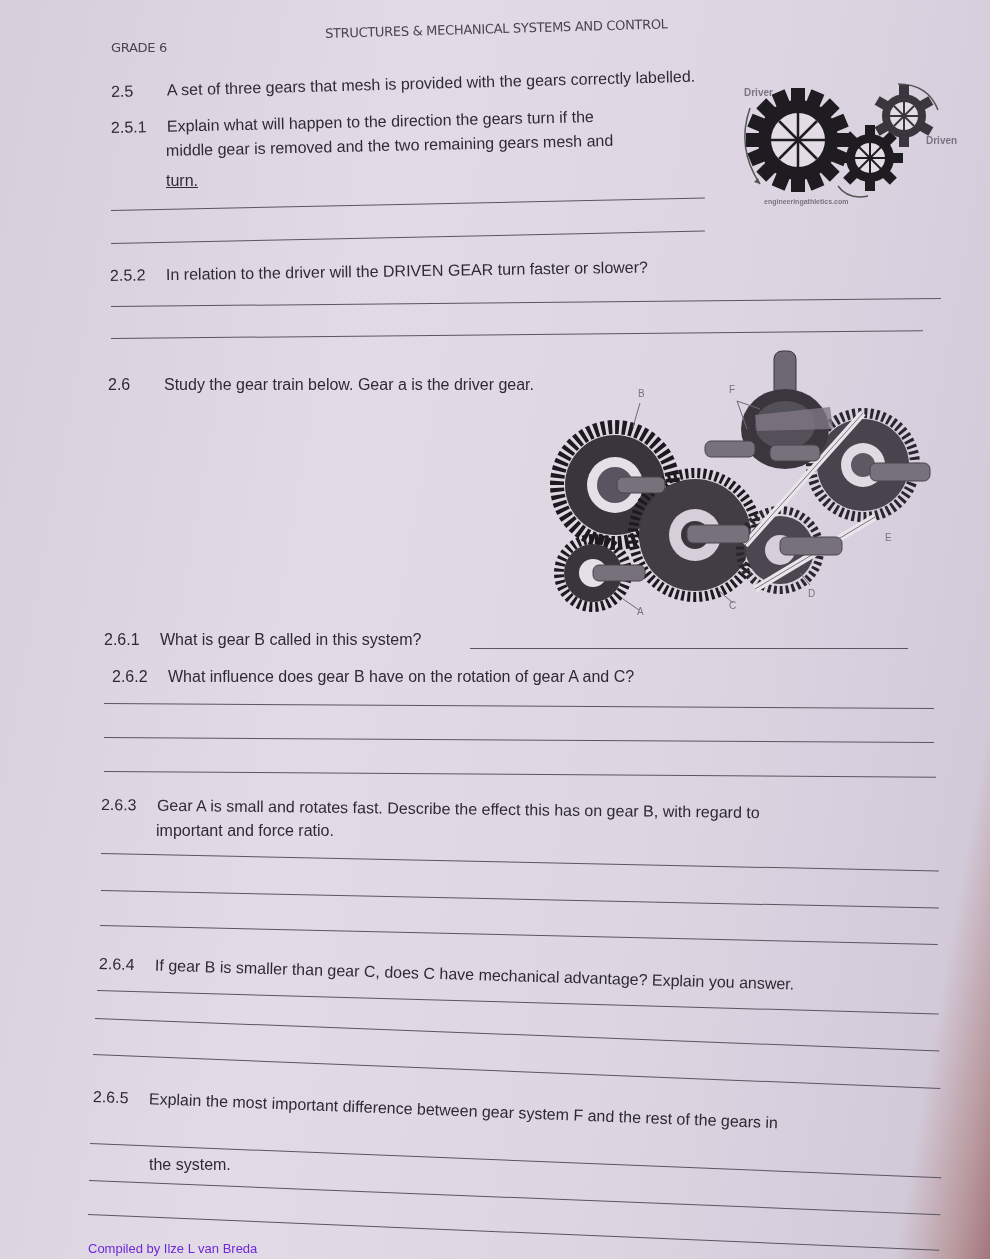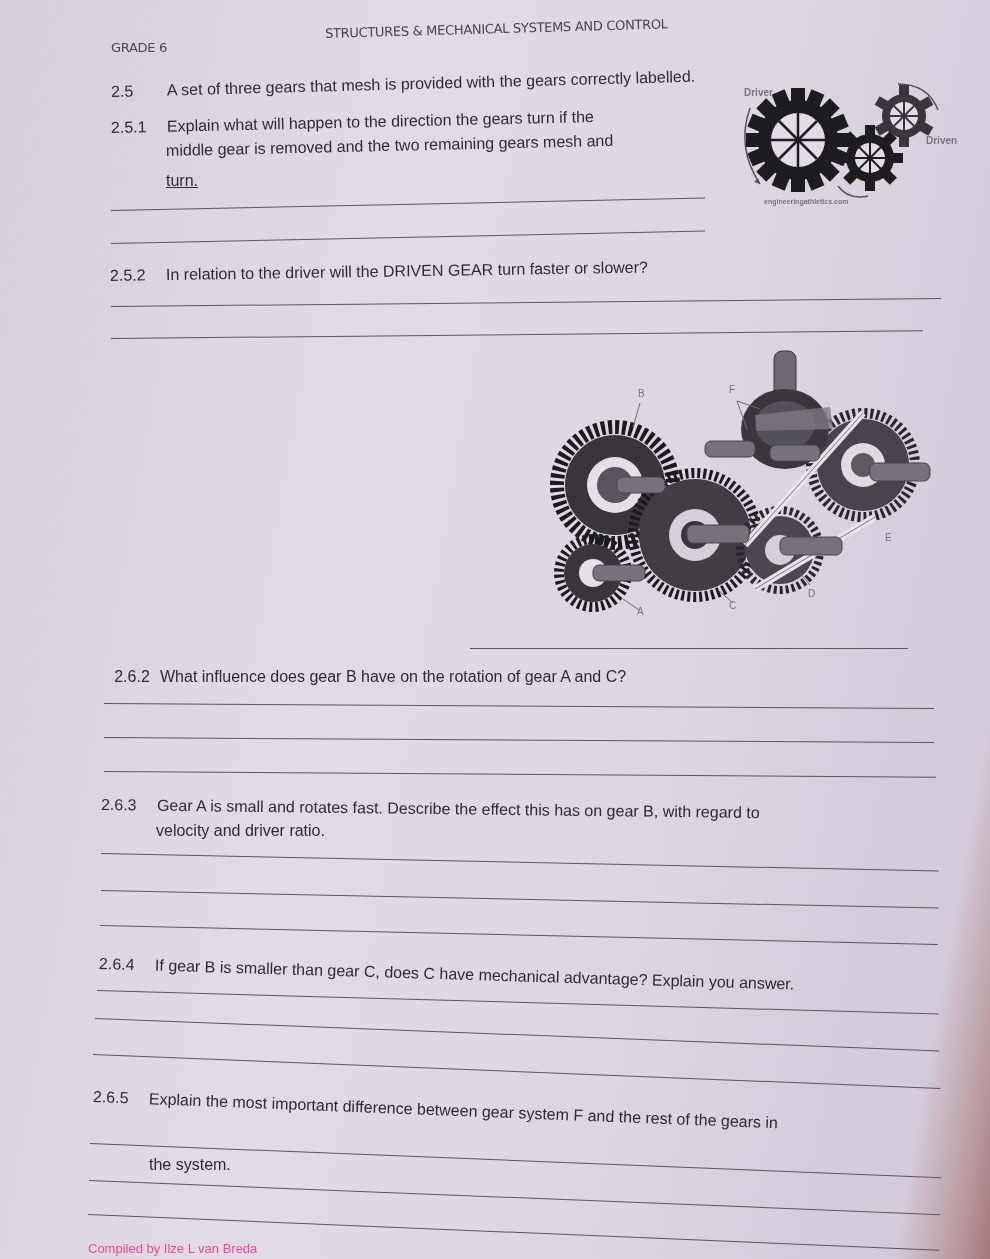--- a/index.html
+++ b/index.html
@@ -9,21 +9,21 @@
     font-family: "Liberation Sans", sans-serif;
     color: #2e2a33;
     position: relative;
   }
   .page { position: absolute; left: 0; top: 0; width: 965px; height: 1259px; }
   .abs { position: absolute; }
   .hdr { font-family: "DejaVu Sans", sans-serif; font-size: 13px; color: #4a4450; letter-spacing: -0.3px; }
   .q { font-size: 16px; line-height: 21px; color: #2e2a33; }
   .num { display: inline-block; width: 56px; }
   .line { position: absolute; height: 1px; background: #5b5560; transform-origin: left center; }
-  .footer { font-size: 13px; color: #ec4899; }
+  .footer { font-size: 13px; color: #6d28d9; }
   svg { display: block; }
   .lbl { font-size: 10px; fill: #7a7380; font-family: "Liberation Sans", sans-serif; }
 </style>
 </head>
 <body>
 
 <div class="page">
 
   <div class="abs hdr" style="left:111px; top:40px;">GRADE 6</div>
   <div class="abs hdr" style="left:325px; top:26px; transform: rotate(-1.6deg); transform-origin:left;">STRUCTURES &amp; MECHANICAL SYSTEMS AND CONTROL</div>
@@ -122,20 +122,23 @@
       <text class="lbl" x="36" y="126" style="font-size:7px;">engineeringathletics.com</text>
     </svg>
   </div>
 
   <div class="abs q" style="left:110px; top:265px; transform: rotate(-0.9deg); transform-origin:left;">
     <span class="num">2.5.2</span><span>In relation to the driver will the DRIVEN GEAR turn faster or slower?</span>
   </div>
   <div class="line" style="left:111px; top:306px; width:830px; transform: rotate(-0.55deg);"></div>
   <div class="line" style="left:111px; top:338px; width:812px; transform: rotate(-0.55deg);"></div>
 
+  <div class="abs q" style="left:108px; top:374px;">
+    <span class="num">2.6</span><span>Study the gear train below.  Gear a is the driver gear.</span>
+  </div>
 
   <div class="abs" style="left:545px; top:345px; width:400px; height:280px;">
     <svg width="400" height="280" viewBox="0 0 400 280">
       <defs>
         <pattern id="teeth" width="6" height="6" patternUnits="userSpaceOnUse">
           <rect width="6" height="6" fill="#3c373f"></rect>
             <rect width="3" height="6" fill="#201d22"></rect>
         </pattern>
       </defs>
 
@@ -202,33 +205,36 @@
       </g>
       <text class="lbl" x="93" y="52">B</text>
       <text class="lbl" x="184" y="48">F</text>
       <text class="lbl" x="92" y="270">A</text>
       <text class="lbl" x="184" y="264">C</text>
       <text class="lbl" x="263" y="252">D</text>
       <text class="lbl" x="340" y="196">E</text>
     </svg>
   </div>
 
+  <div class="abs q" style="left:104px; top:629px;">
+    <span class="num">2.6.1</span><span>What is gear B called in this system?</span>
+  </div>
   <div class="line" style="left:470px; top:648px; width:438px;"></div>
 
-  <div class="abs q" style="left:104px; top:666px;text-align:center;">
+  <div class="abs q" style="left:112px; top:666px;">
     <span class="num">2.6.2</span><span>What influence does gear B have on the rotation of gear A and C?</span>
   </div>
   <div class="line" style="left:104px; top:703px; width:830px; transform: rotate(0.35deg);"></div>
   <div class="line" style="left:104px; top:737px; width:830px; transform: rotate(0.35deg);"></div>
   <div class="line" style="left:104px; top:771px; width:832px; transform: rotate(0.4deg);"></div>
 
   <div class="abs q" style="left:101px; top:794px; transform: rotate(0.7deg); transform-origin:left;">
     <span class="num">2.6.3</span><span>Gear A is small and rotates fast.  Describe the effect this has on gear B, with regard to</span>
   </div>
-  <div class="abs q" style="left:156px; top:820px;">velocity and driver ratio.</div>
+  <div class="abs q" style="left:156px; top:820px;">important and force ratio.</div>
   <div class="line" style="left:101px; top:853px; width:838px; transform: rotate(1.2deg);"></div>
   <div class="line" style="left:101px; top:890px; width:838px; transform: rotate(1.2deg);"></div>
   <div class="line" style="left:100px; top:925px; width:838px; transform: rotate(1.3deg);"></div>
 
   <div class="abs q" style="left:99px; top:953px; transform: rotate(1.7deg); transform-origin:left;">
     <span class="num">2.6.4</span><span>If gear B is smaller than gear C, does C have mechanical advantage?  Explain you answer.</span>
   </div>
   <div class="line" style="left:97px; top:990px; width:842px; transform: rotate(1.6deg);"></div>
   <div class="line" style="left:95px; top:1018px; width:845px; transform: rotate(2.2deg);"></div>
   <div class="line" style="left:93px; top:1054px; width:848px; transform: rotate(2.3deg);"></div>

